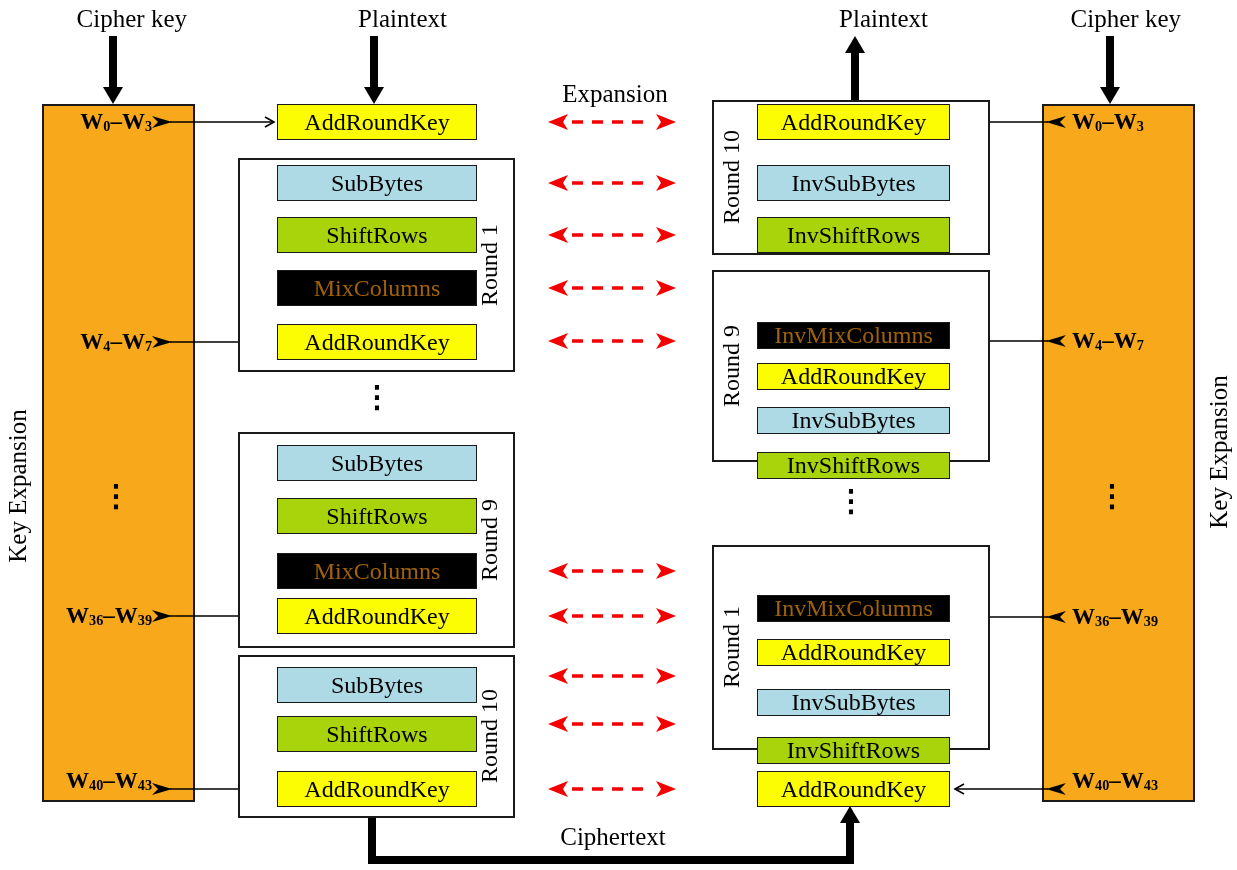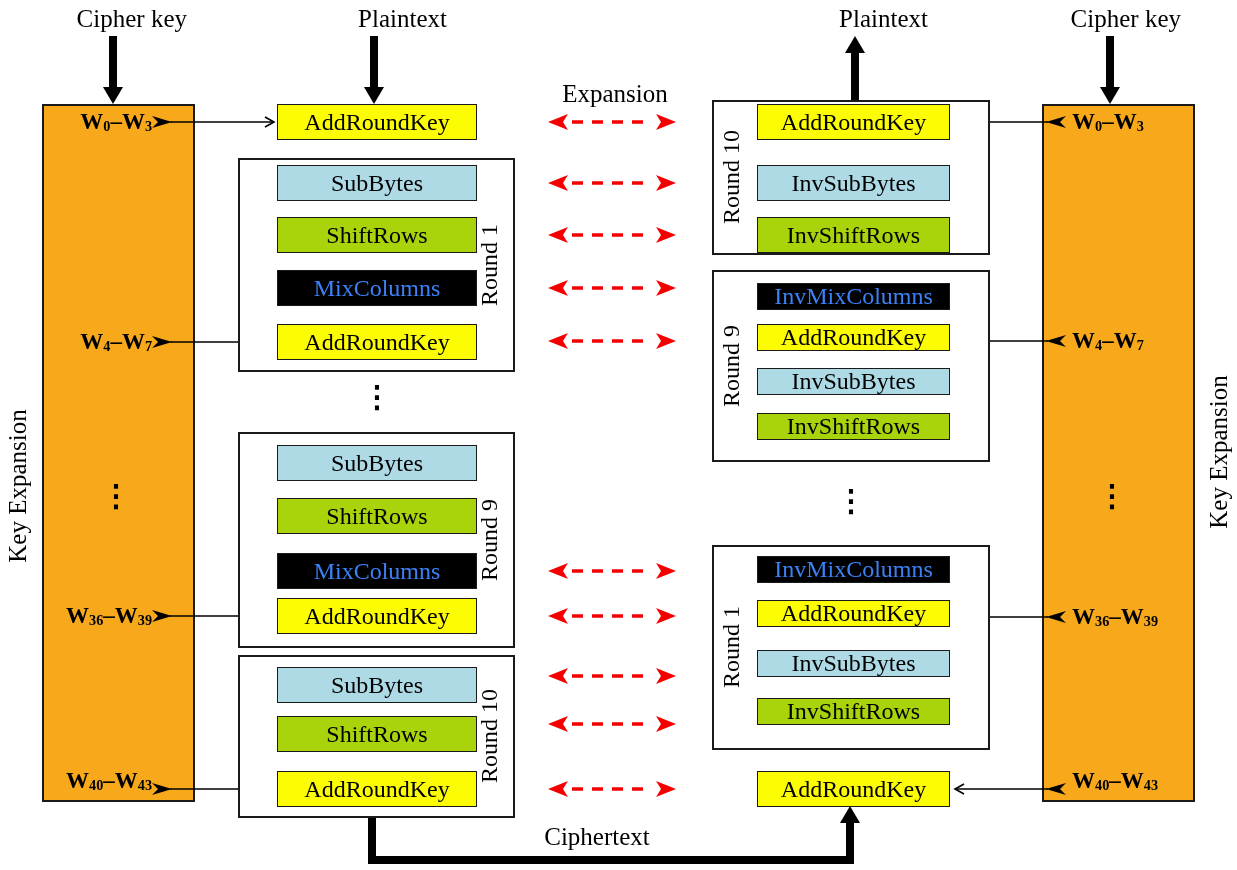--- a/index.html
+++ b/index.html
@@ -12,25 +12,25 @@
   .bar{position:absolute;width:153px;height:698px;top:104px;background:var(--orange);border:2px solid #1a1a1a;box-sizing:border-box;}
   .vtext{position:absolute;font-size:25px;text-align:center;white-space:nowrap;transform:rotate(-90deg);}
   .wl{position:absolute;height:30px;font-weight:bold;font-size:23px;white-space:nowrap;display:flex;align-items:center;}
   .wl sub{font-size:0.62em;line-height:0;position:relative;top:0.25em;font-weight:bold;}
   .wl.right{justify-content:flex-start;}
   .wl.left{justify-content:flex-end;width:112px;}
   .outer{position:absolute;background:#fff;border:2px solid #1a1a1a;box-sizing:border-box;}
   .op{position:absolute;left:277px;width:200px;height:36px;border:1.5px solid #1a1a1a;box-sizing:border-box;
       display:flex;align-items:center;justify-content:center;font-size:24px;white-space:nowrap;}
   .op.dec{left:757px;width:193px;}
-  .op.h34{height:27px;}
+  .op.h34{height:27px;margin-top:39px;}
   .yellow{background:var(--yellow);}
   .blue{background:var(--light_blue);text-align:center;}
   .green{background:var(--green);}
-  .blackbox{background:var(--black_box);color:#3b82f6;}
+  .blackbox{background:var(--black_box);color:#a16207;}
   .dots{position:absolute;font-size:30px;font-weight:bold;line-height:0.62;text-align:center;letter-spacing:0;}
   .roundname{font-size:24px;}
   .centerlabel{position:absolute;font-size:25px;text-align:center;white-space:nowrap;}
 </style>
 </head>
 <body>
 
 <div class="canvas">
 
   <div class="bar" style="left:42px;"></div>
@@ -258,15 +258,15 @@
   <div class="outer" style="left:712px;top:545px;width:278px;height:205px;"></div>
   <div class="op dec h34 blackbox" style="top:556px;">InvMixColumns</div>
   <div class="op dec h34 yellow" style="top:600px;">AddRoundKey</div>
   <div class="op dec h34 blue" style="top:650px;">InvSubBytes</div>
   <div class="op dec h34 green" style="top:698px;">InvShiftRows</div>
   <div class="vtext roundname" style="left:676px;top:634px;width:110px;height:26px;">Round 1</div>
 
   <div class="op dec yellow" style="top:771px;">AddRoundKey</div>
 
   <div class="centerlabel" style="left:550px;top:80px;width:130px;">Expansion</div>
-  <div class="centerlabel" style="left:524px;top:823px;width:146px;">Ciphertext</div>
+  <div class="centerlabel" style="left:540px;top:823px;width:146px;">Ciphertext</div>
 
 </div>
 
 </body></html>

